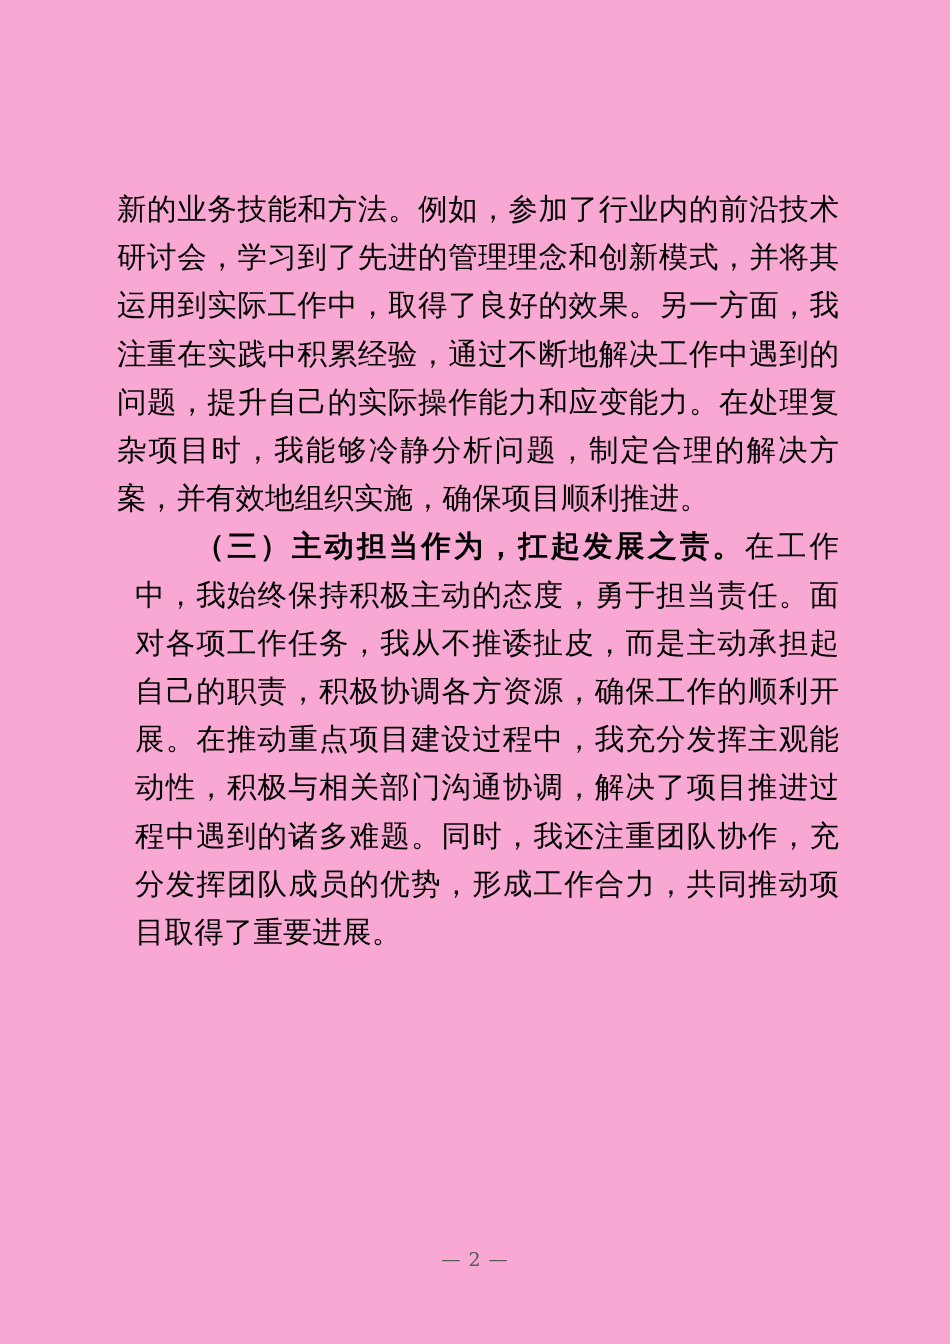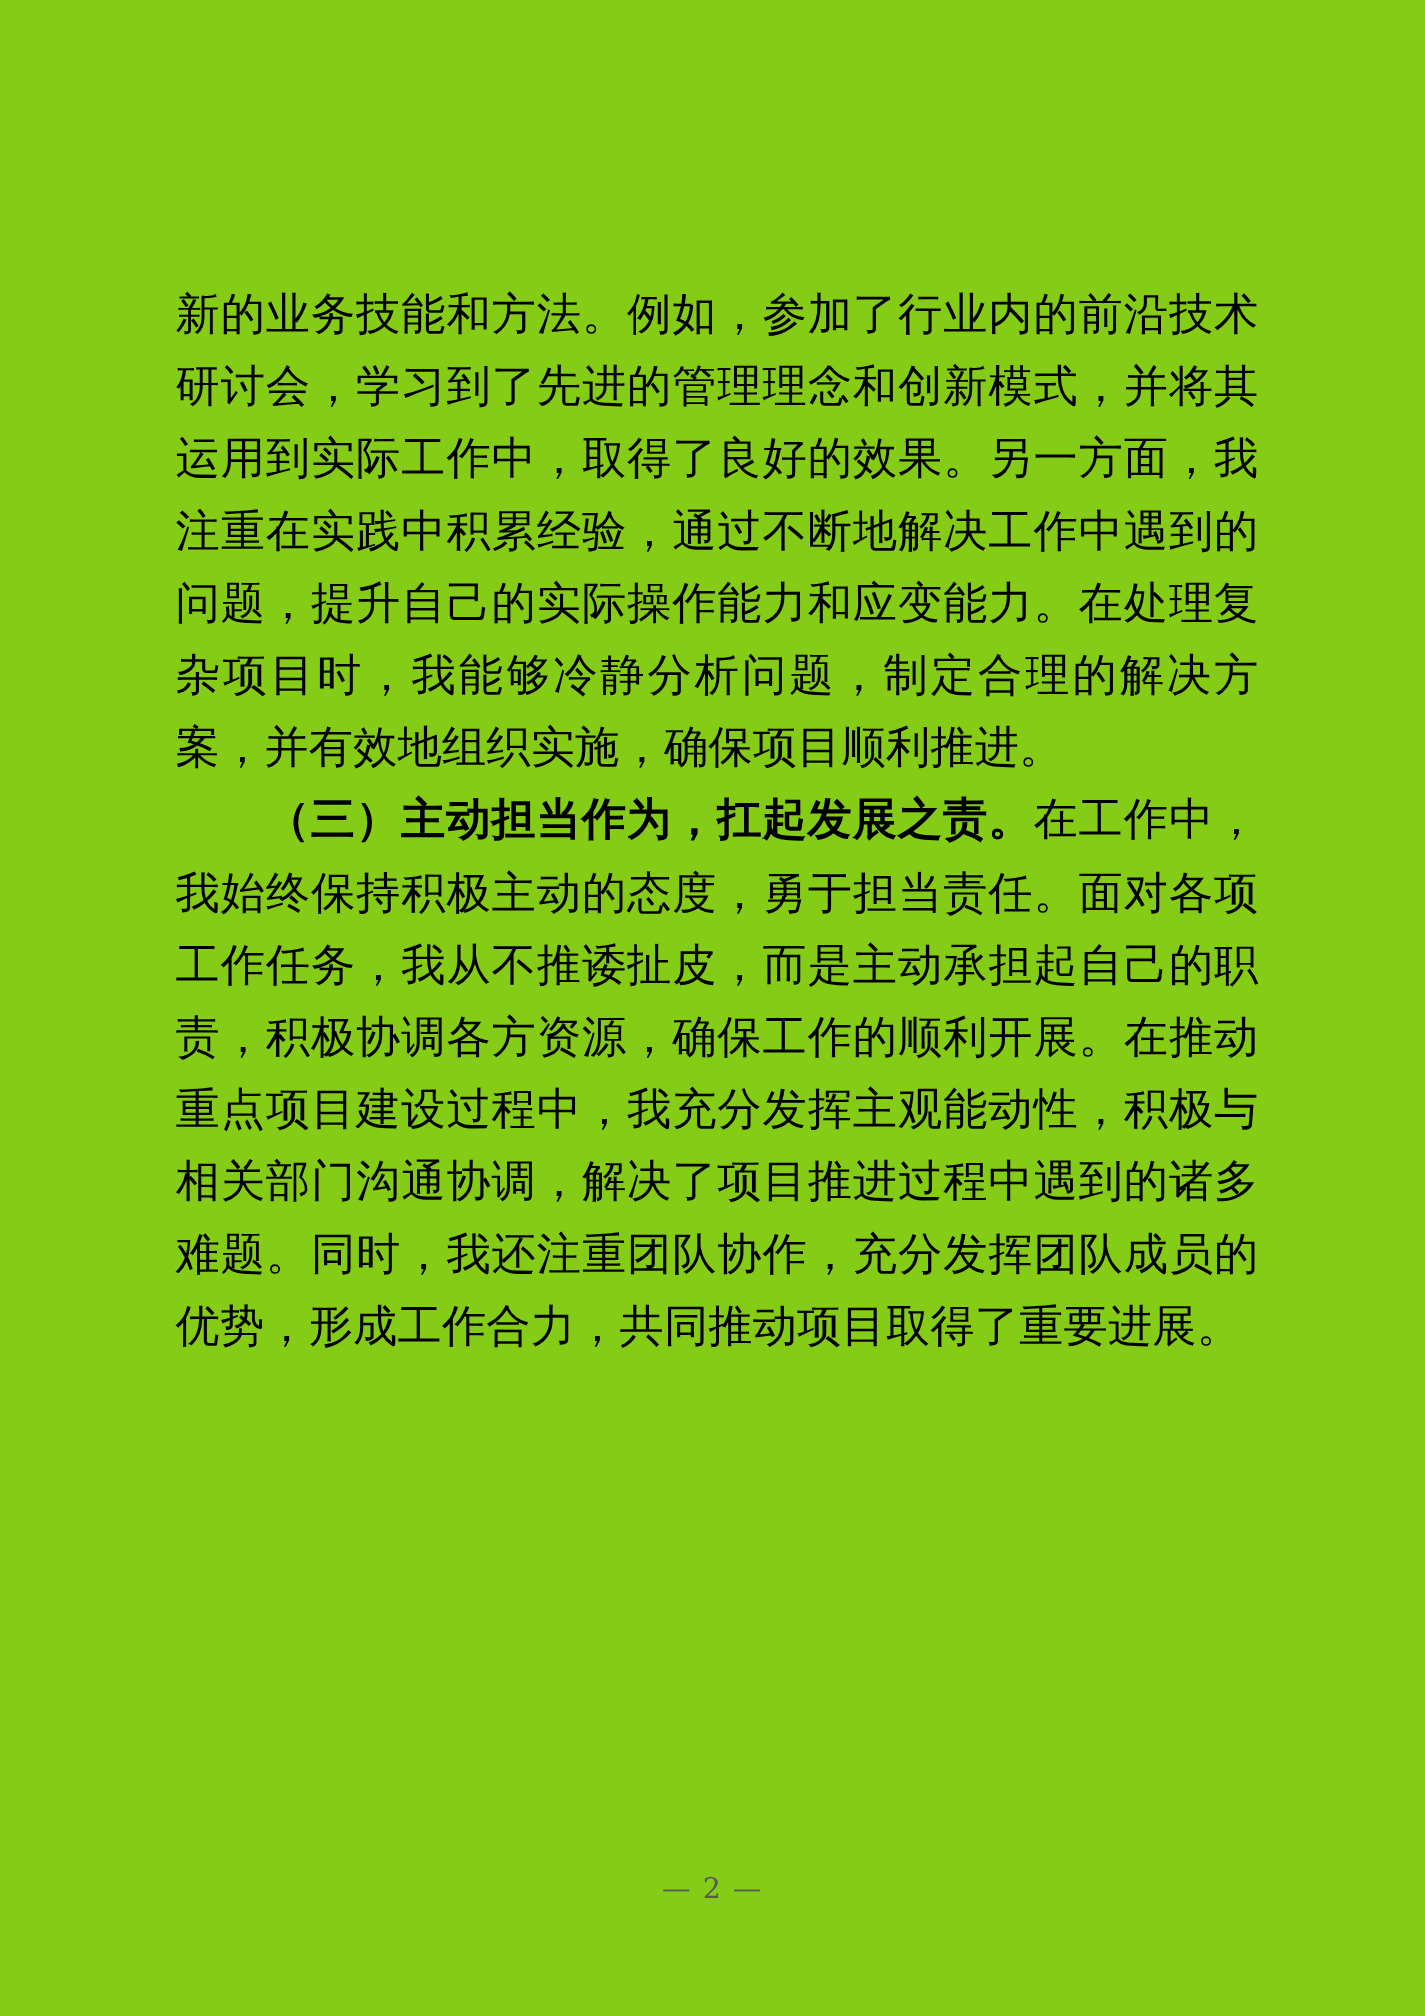--- a/index.html
+++ b/index.html
@@ -15,21 +15,21 @@
     font-family: "DejaVu Sans", "Liberation Sans", sans-serif;
     color: #000000;
   }
 
   .page {
     position: absolute;
     left: 0;
     top: 0;
     width: 950px;
     height: 1344px;
-    background: #84cc16;
+    background: #f9a8d4;
   }
 
   .text-column {
     position: absolute;
     left: 117px;
     top: 185px;
     width: 722px;
   }
 
   .para {
@@ -40,20 +40,21 @@
     text-justify: inter-ideograph;
     text-align-last: left;
     letter-spacing: 0.1px;
     color: #000000;
     word-break: break-all;
     font-weight: 400;
   }
 
   .para.indent {
     text-indent: 60px;
+    margin-left: 18px;
   }
 
   .para .hd {
     font-weight: bold;
   }
 
   .footer {
     position: absolute;
     left: 0;
     top: 1248px;

